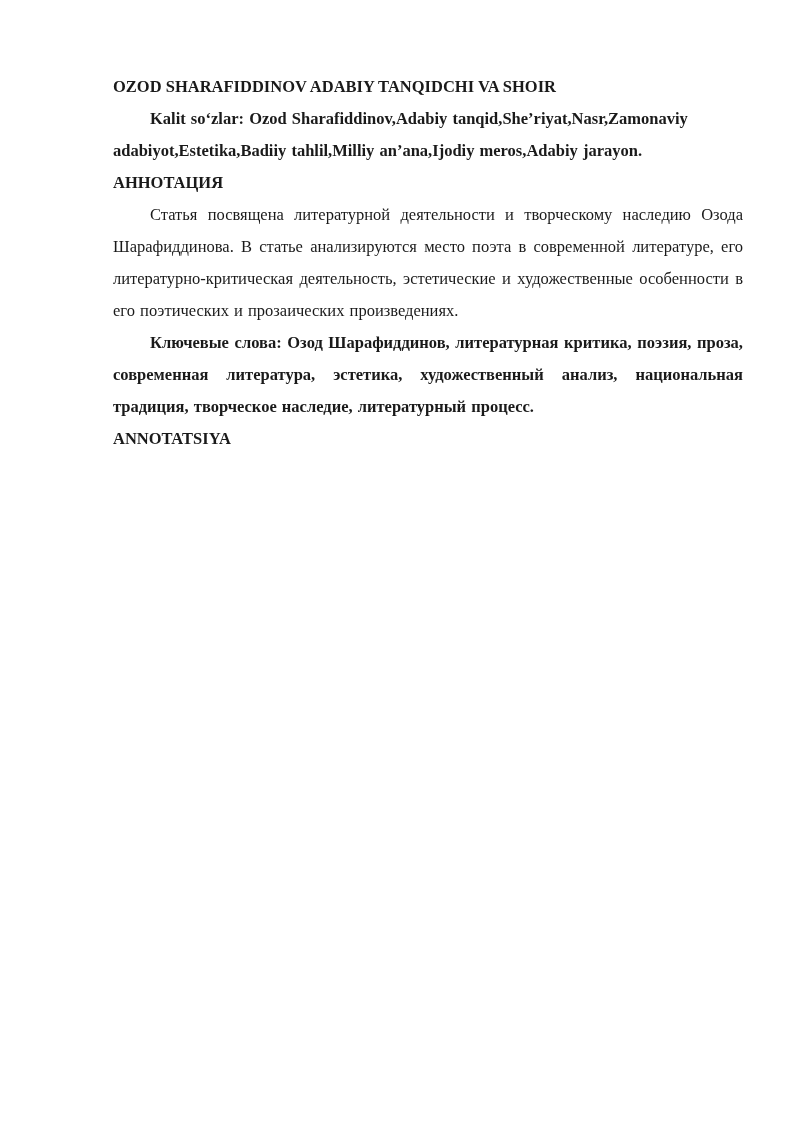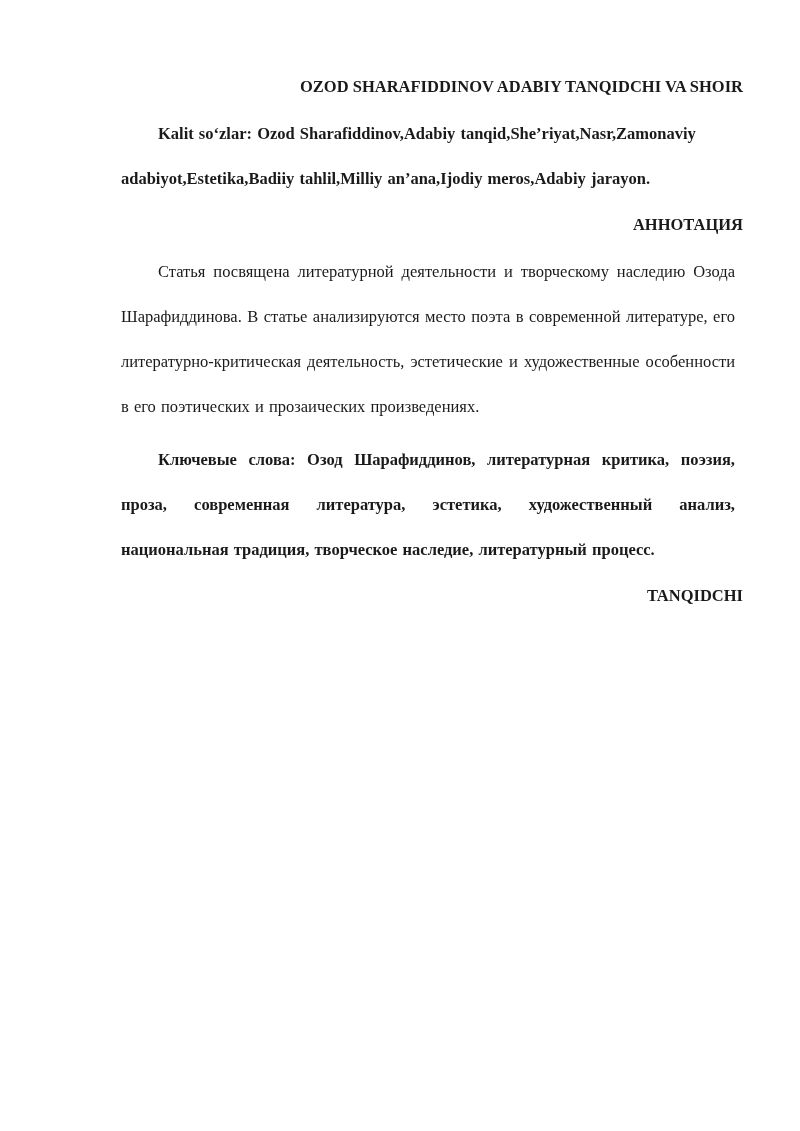--- a/index.html
+++ b/index.html
@@ -19,28 +19,28 @@
     width: 800px;
     height: 1131px;
     padding: 71px 57px 0 113px;
     background: #ffffff;
   }
   .doc-title,
   .section-heading {
     font-size: 16.5px;
     line-height: 32px;
     font-weight: bold;
-    text-align: right;
+    text-align: left;
     margin: 0;
     padding: 0;
   }
   .para {
     font-size: 16.5px;
-    line-height: 45px;
-    margin: 8px;
+    line-height: 32px;
+    margin: 0;
     padding: 0;
     text-align: justify;
     text-indent: 37px;
     word-spacing: 1px;
   }
   .para.keywords {
     font-weight: bold;
   }
   .para.align-left {
     text-align: left;
@@ -57,16 +57,16 @@
     <p class="para keywords align-left">Kalit soʻzlar: Ozod Sharafiddinov,Adabiy tanqid,Sheʼriyat,Nasr,Zamonaviy adabiyot,Estetika,Badiiy tahlil,Milliy anʼana,Ijodiy meros,Adabiy jarayon.</p>
   </section>
 
   <section>
     <h2 class="section-heading">АННОТАЦИЯ</h2>
     <p class="para">Статья посвящена литературной деятельности и творческому наследию Озода Шарафиддинова. В статье анализируются место поэта в современной литературе, его литературно-критическая деятельность, эстетические и художественные особенности в его поэтических и прозаических произведениях.</p>
     <p class="para keywords">Ключевые слова: Озод Шарафиддинов, литературная критика, поэзия, проза, современная литература, эстетика, художественный анализ, национальная традиция, творческое наследие, литературный процесс.</p>
   </section>
 
   <section>
-    <h2 class="section-heading">TANQIDCHI</h2>
+    <h2 class="section-heading">ANNOTATSIYA</h2>
   </section>
 
 </div>
 
 </body></html>

